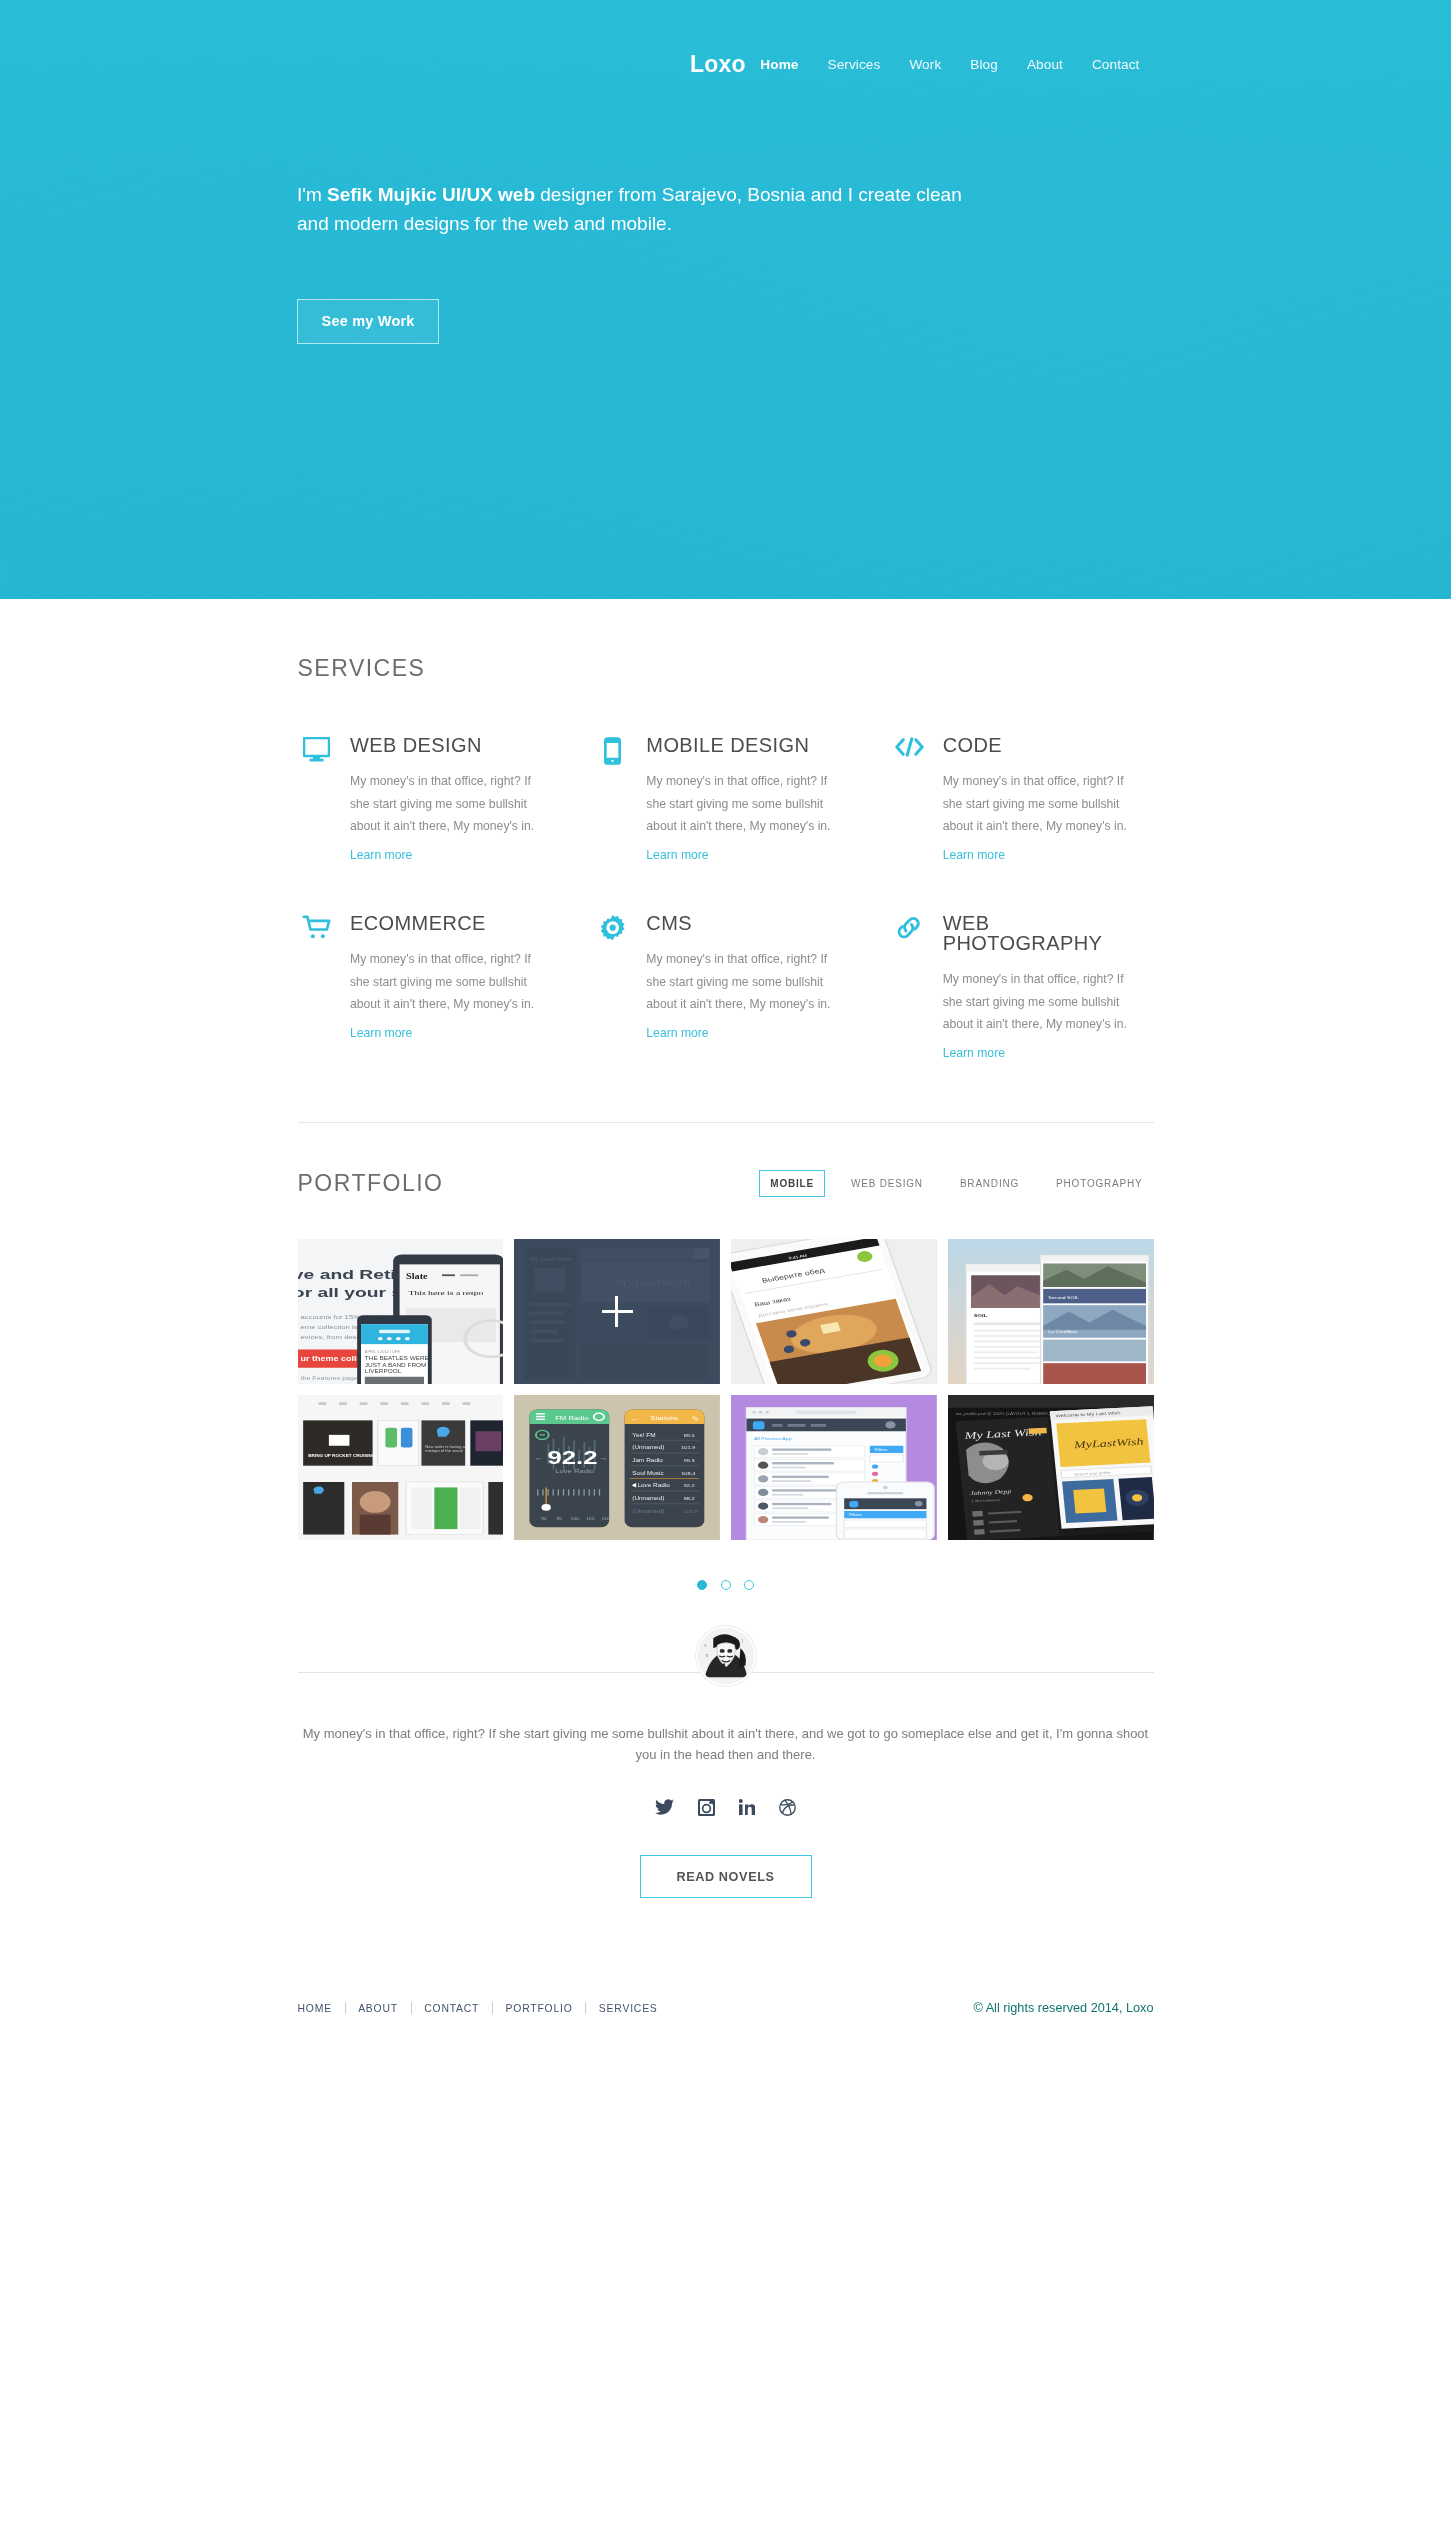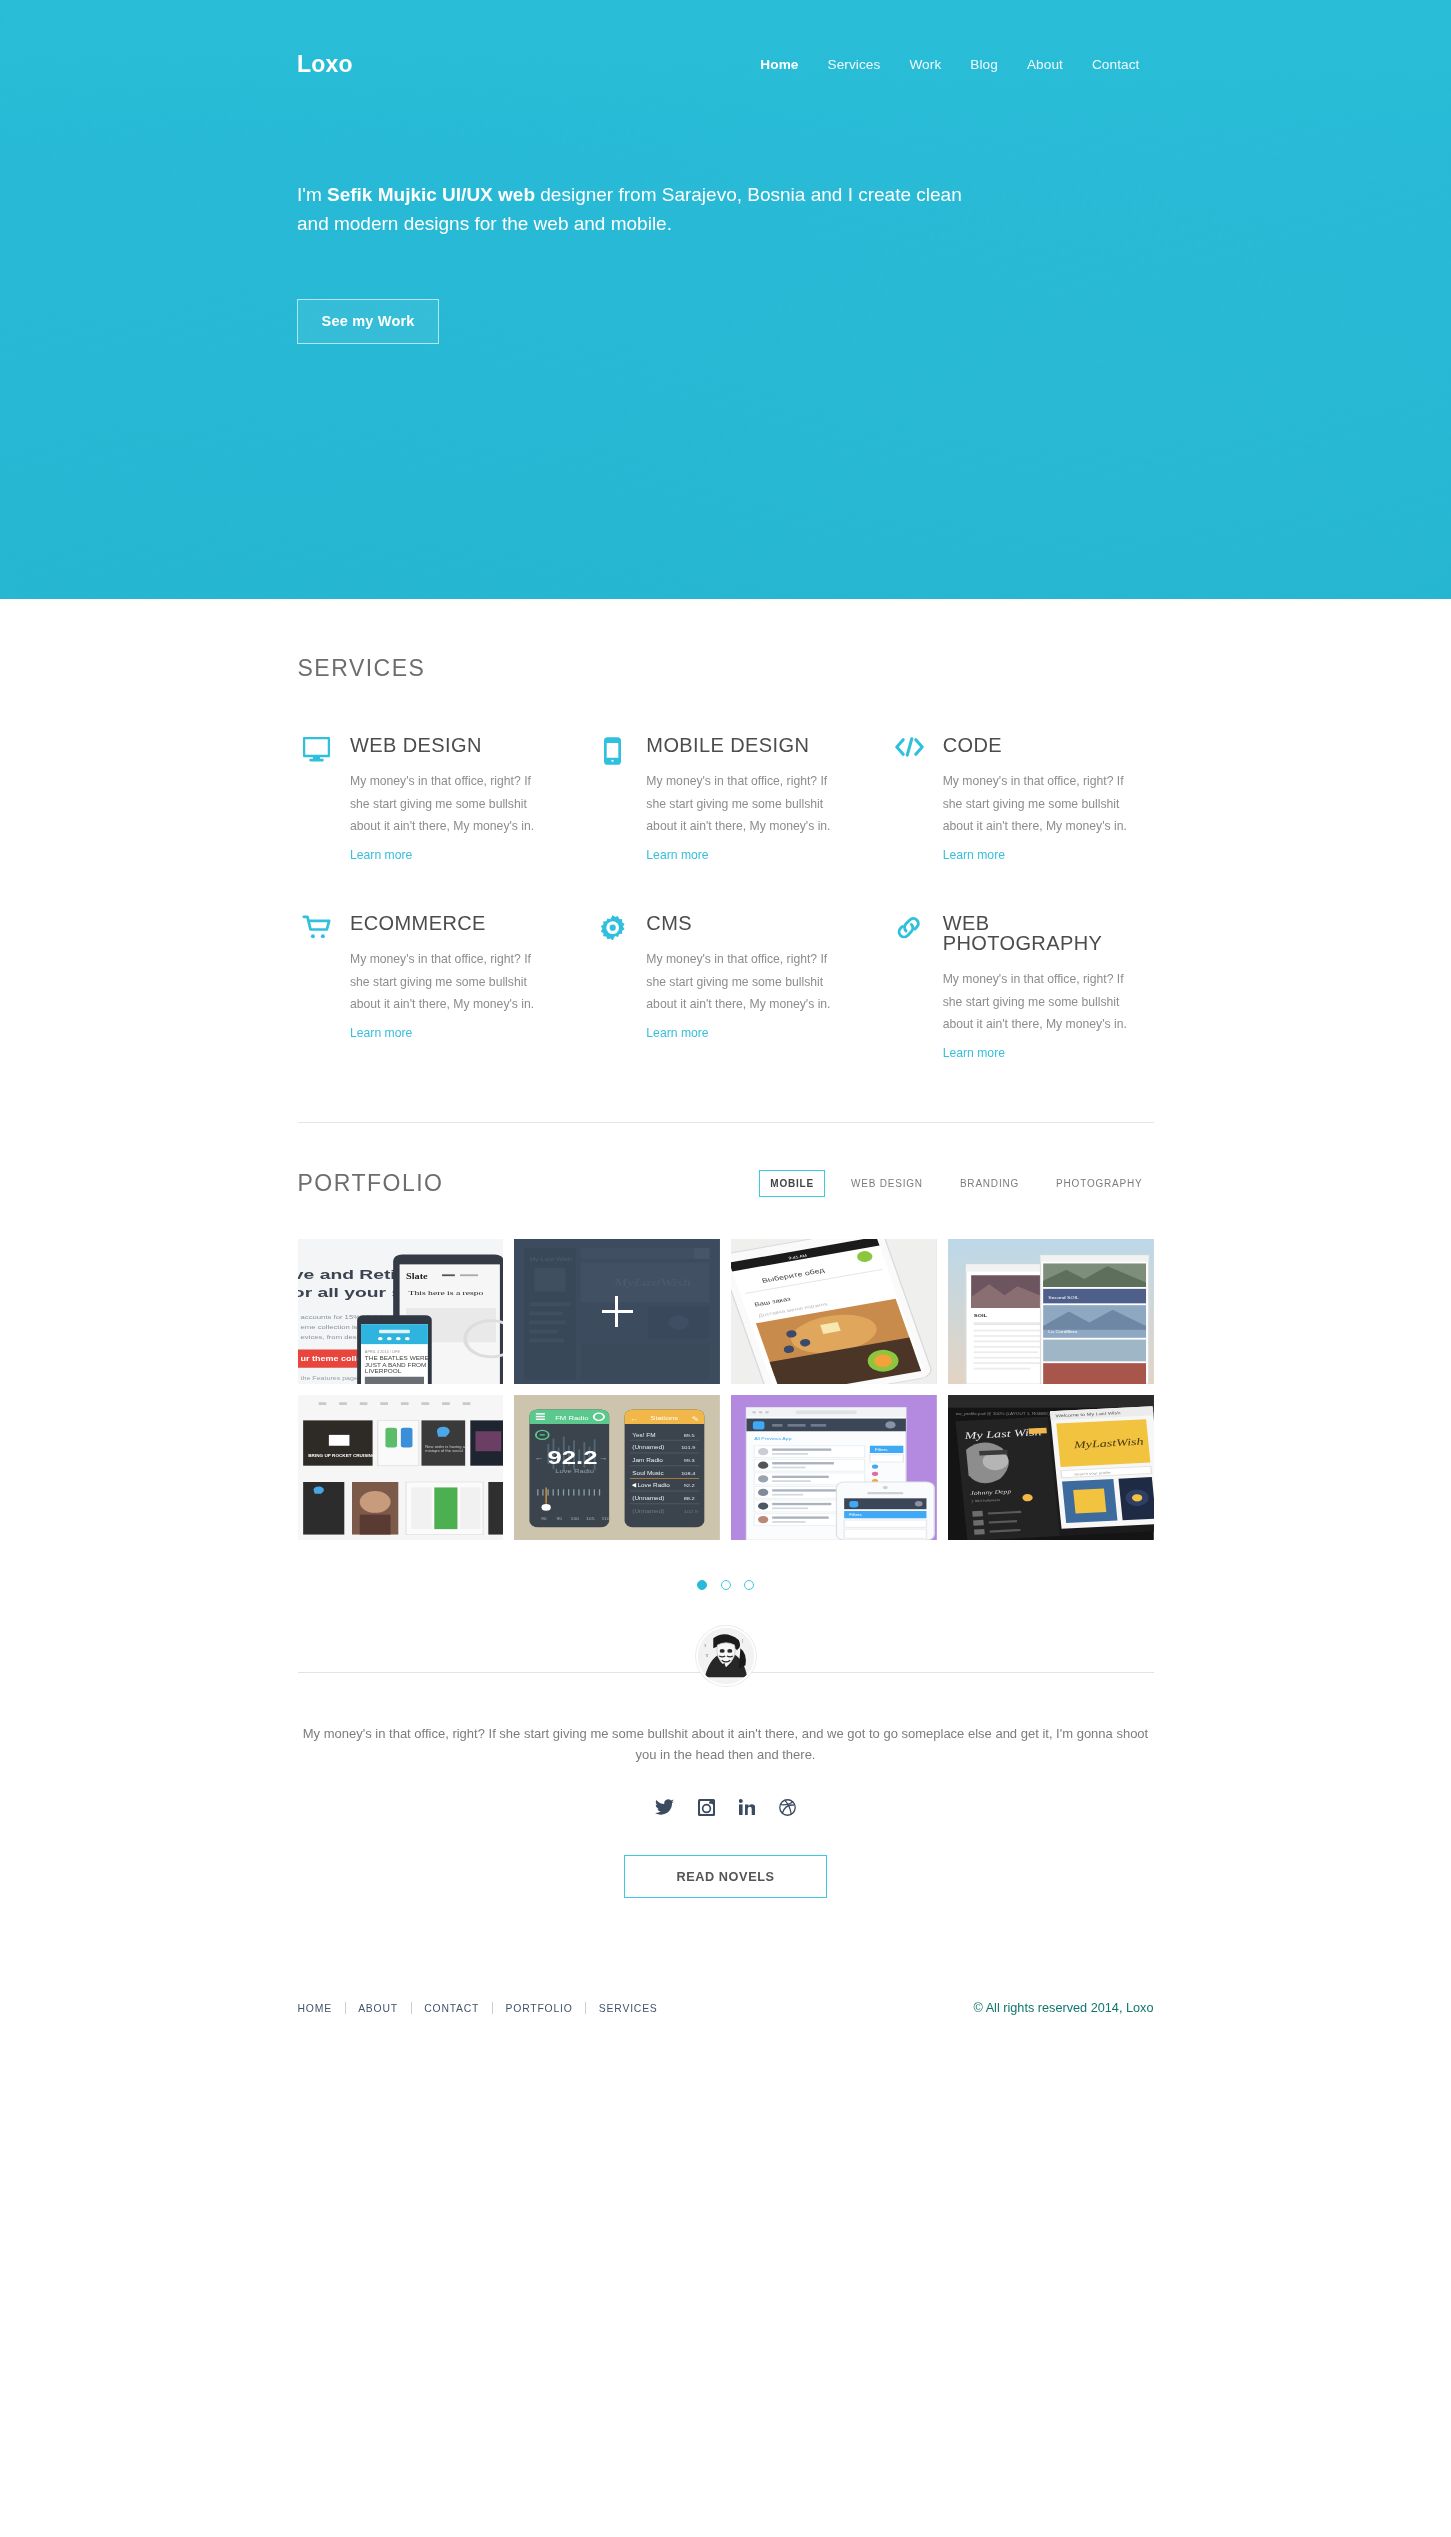--- a/index.html
+++ b/index.html
@@ -37,21 +37,21 @@
   }
   .hero-wash {
     position: absolute; inset: 0;
     background: linear-gradient(180deg, rgba(41,190,216,.92) 0%, rgba(39,186,214,.80) 30%, rgba(37,182,210,.86) 100%);
   }
   .hero-inner { position: relative; width: 1451px; }
 
   .topbar {
     position: relative;
     padding: 51px 297px 0 297px;
-    display: flex; align-items: center; justify-content: space-between;
+    display: flex; align-items: center; justify-content: flex-end;
   }
   .logo {
     color: #fff; font-size: 23px; font-weight: 700; letter-spacing: 0.2px;
   }
   .nav { display: flex; gap: 0; }
   .nav a {
     color: #fff; font-size: 13.6px; text-decoration: none;
     padding: 0 14.5px; opacity: .93; letter-spacing: 0.1px;
   }
   .nav a.active { font-weight: 700; opacity: 1; }
@@ -153,21 +153,21 @@
     border: 2.7px solid #fff; box-shadow: 0 0 0 0.9px #e9e9e9;
   }
   .avatar .face { position: absolute; inset: 0; }
   .testi-text {
     margin-top: 38px; text-align: center; color: #7d7d7d;
     font-size: 13px; font-weight: 300; line-height: 1.6;
   }
   .socials { display: flex; justify-content: center; gap: 23.6px; margin-top: 33px; color: #3b4a5e; }
   .socials a { color: #3b4a5e; display: block; }
   .btn-read {
-    display: block; width: 203px; margin: 36px auto 0 auto;
+    display: block; width: 172px; margin: 36px auto 0 auto;
     border: 1.8px solid #3ec8e3; color: #555; background: #fff;
     text-align: center; padding: 13.6px 0; font-size: 12.7px;
     font-weight: 700; letter-spacing: 0.6px; text-decoration: none;
     font-family: inherit; cursor: pointer;
   }
 
   
   .cta { background: #33465c; margin-top: 38px; padding: 89px 0; }
   .cta-inner { display: flex; align-items: center; justify-content: space-between; }
   .cta-text { color: #eaeff4; font-size: 14.5px; font-weight: 300; }

